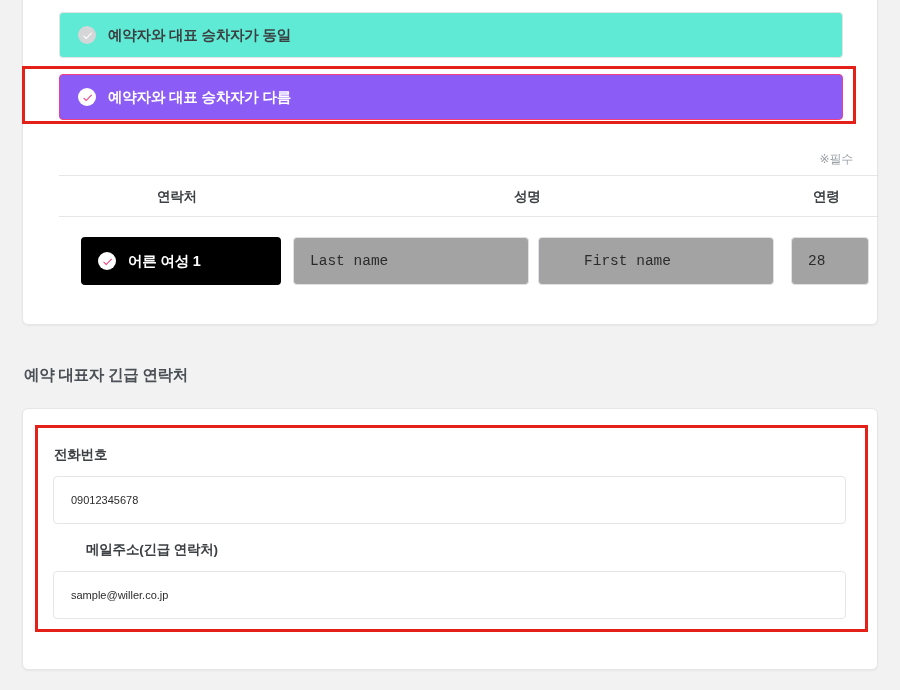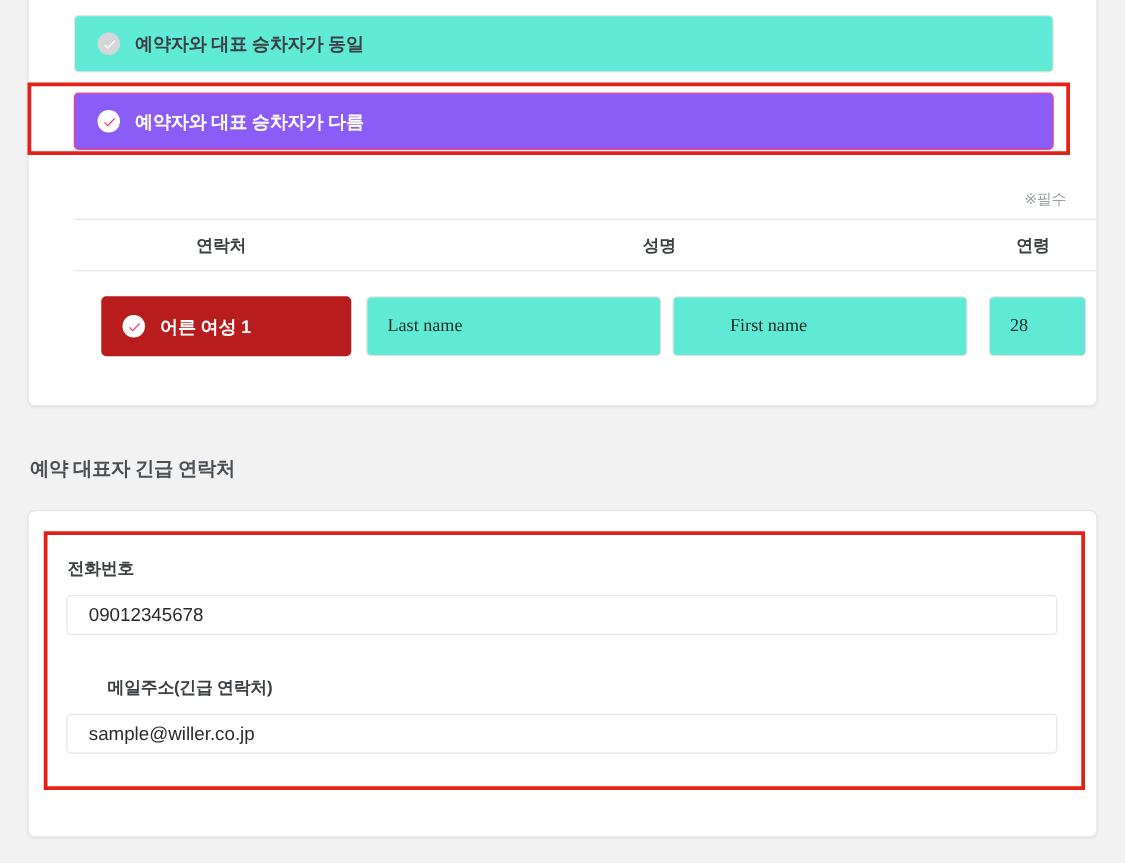--- a/index.html
+++ b/index.html
@@ -131,40 +131,40 @@
     top: 244px;
     width: 820px;
     height: 48px;
   }
   #pax-badge {
     position: absolute;
     left: 22px;
     top: 0;
     width: 200px;
     height: 48px;
-    background: #b91c1c;
+    background: #000000;
     border-radius: 4px;
     display: flex;
     align-items: center;
     padding-left: 17px;
     box-sizing: border-box;
     color: #ffffff;
     font-size: 14.5px;
     font-weight: bold;
     letter-spacing: -0.2px;
   }
   .txt-input {
     position: absolute;
     top: 0;
     height: 48px;
     box-sizing: border-box;
     border: 1px solid #dfe1e3;
     border-radius: 4px;
-    background: #5eead4;
-    font-family: Liberation Serif, serif;
+    background: #a3a3a3;
+    font-family: Liberation Mono, monospace;
     font-size: 14.5px;
     color: #2b2b2b;
     padding: 0 16px;
     outline: none;
   }
   #input-lastname  { left: 234px; width: 236px; }
   #input-firstname { left: 479px; width: 236px; padding-left: 45px; }
   #input-age       { left: 732px; width: 78px; }
 
   
@@ -194,27 +194,27 @@
     color: #3c4043;
     letter-spacing: -0.2px;
   }
   #label-phone { top: 446px; }
   #label-email { top: 541px; margin-left: 32px; }
 
   .wide-input {
     position: absolute;
     left: 53px;
     width: 793px;
-    height: 32px;
+    height: 48px;
     box-sizing: border-box;
     border: 1px solid #e3e5e7;
     border-radius: 4px;
     background: #ffffff;
     font-family: "Liberation Sans", "DejaVu Sans", sans-serif;
-    font-size: 15px;
+    font-size: 11px;
     color: #2b2b2b;
     padding: 0 17px;
     outline: none;
   }
   #input-phone { top: 476px; }
   #input-email { top: 571px; }
 </style>
 </head>
 <body>
 

